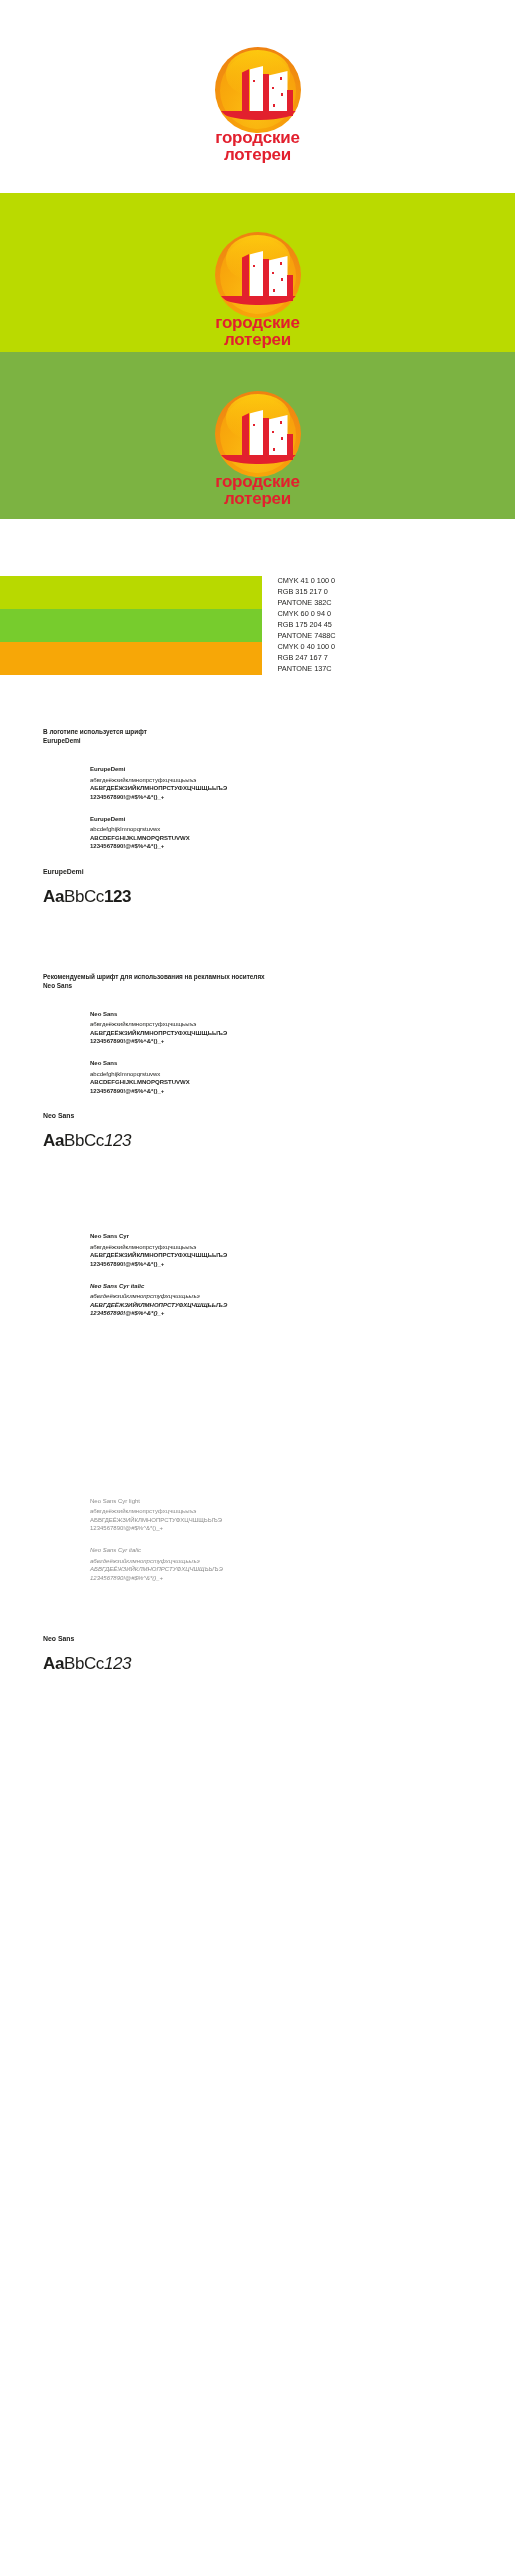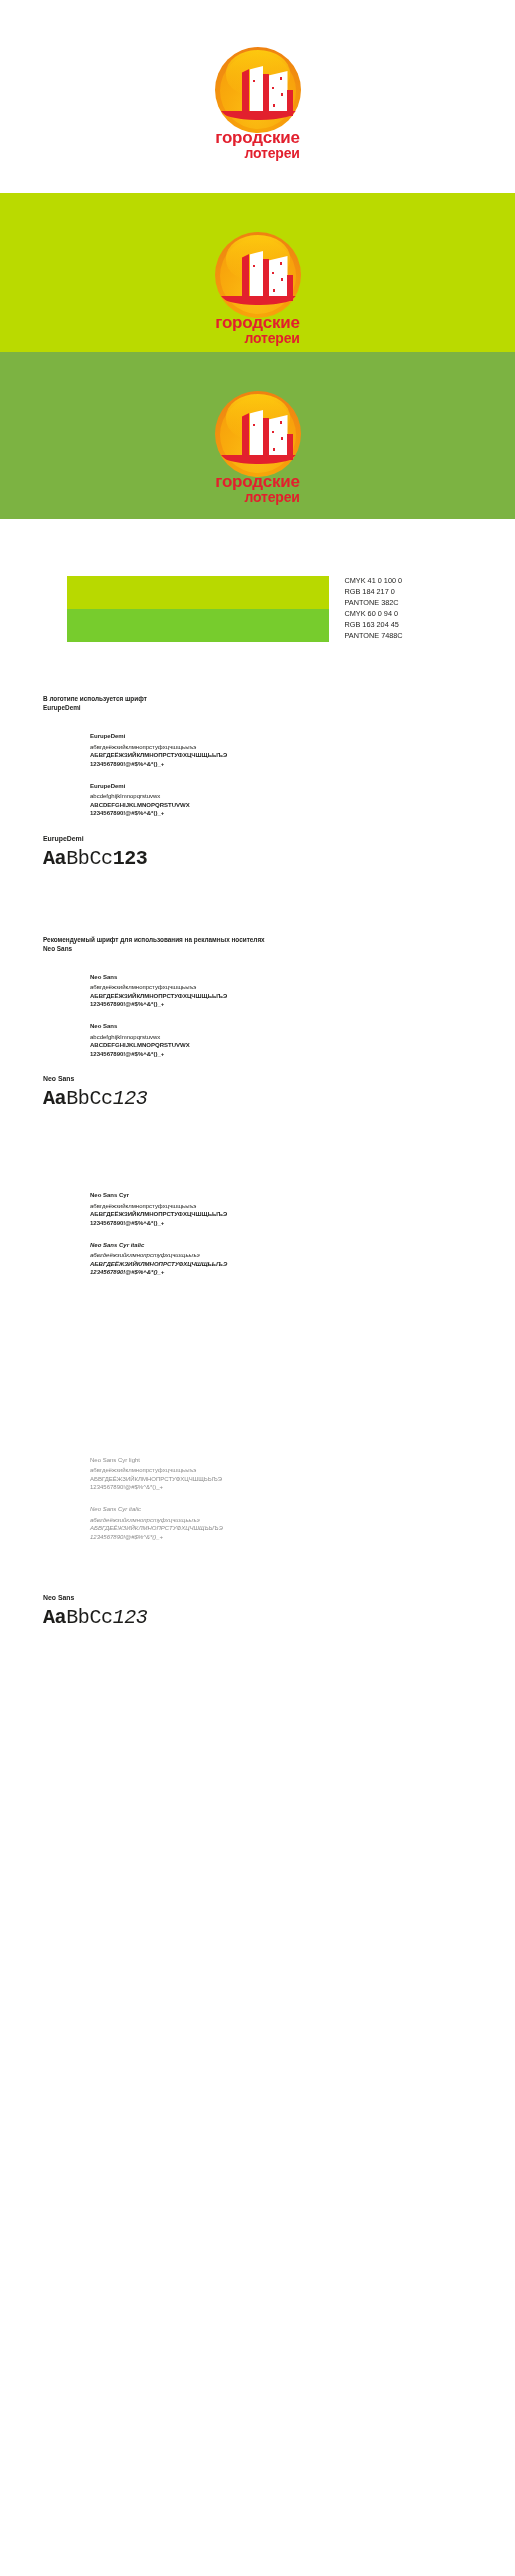--- a/index.html
+++ b/index.html
@@ -44,44 +44,44 @@
   .ground {
     position: absolute; left: 10.3px; top: 64px; width: 75px; height: 9.4px;
     background: #e2202e; border-radius: 0 0 50% 50% / 0 0 100% 100%;
     clip-path: polygon(0 0, 100% 0, 86% 100%, 14% 100%);
   }
   .logo-text {
     margin-top: 3.4px; color: #e2202e; font-weight: bold; text-align: center;
     line-height: 1.0; letter-spacing: -0.2px;
   }
   .logo-text .l1 { font-size: 17px; display: block; }
-  .logo-text .l2 { font-size: 14px; display: block; text-align: right; }
+  .logo-text .l2 { font-size: 17px; display: block; }
 
   
   .panel { width: 515px; display: flex; align-items: center; justify-content: center; }
   .panel-white { background: #ffffff; }
   .panel-lime  { background: #bada00; }
   .panel-green { background: #7cb342; }
 
   
-  .palette { position: relative; padding-left: 43px; padding-right: 8.6px; margin-left: 24px; }
+  .palette { position: relative; padding-right: 8.6px; }
   .sw-row { display: flex; align-items: flex-start; }
   .sw-chip { width: 262px; height: 33px; flex: none; }
   .sw-info { margin-left: 15.5px; font-size: 7.3px; line-height: 1.48; color: #1d1d1b; }
 
   
   .type-section { padding: 0 43px; }
   .sec-head { font-size: 6.4px; font-weight: bold; color: #1d1d1b; line-height: 1.45; }
   .spec-wrap { padding-left: 47px; }
   .spec-name { font-size: 6px; font-weight: bold; color: #1d1d1b; margin-bottom: 3.4px; }
   .spec-lines { font-size: 6px; line-height: 1.42; color: #1d1d1b; white-space: nowrap; }
   .spec-lines .lo { }
   .spec-lines .up { font-weight: bold; }
   .big-name { font-size: 6.9px; font-weight: bold; color: #1d1d1b; }
-  .big-sample { font-size: 20px; color: #1d1d1b; letter-spacing: -0.4px; margin-top: 5px; font-family: Liberation Mono, monospace; }
+  .big-sample { font-size: 17px; color: #1d1d1b; letter-spacing: -0.4px; margin-top: 12px; }
   .big-sample .b1 { font-weight: bold; }
   .big-sample .b2 { font-weight: normal; }
   .big-sample .b3 { font-weight: 300; }
   .big-sample .b4 { font-style: italic; font-weight: normal; }
   .light { color: #8c8c8c; }
   .ital { font-style: italic; }
 </style>
 </head>
 <body>
 
@@ -168,36 +168,44 @@
     </div>
   </div>
 </div>
 
 <div class="palette" style="padding-top:57px;">
 
   <div class="sw-row">
     <div class="sw-chip" style="background:#b8d900"></div>
     <div class="sw-info">
       <div>CMYK 41 0 100 0</div>
-      <div>RGB 184 217 0</div>
+      <div>RGB 315 217 0</div>
       <div>PANTONE 382C</div>
     </div>
   </div>
 
   <div class="sw-row">
     <div class="sw-chip" style="background:#77cc2d"></div>
     <div class="sw-info">
       <div>CMYK 60 0 94 0</div>
-      <div>RGB 163 204 45</div>
+      <div>RGB 175 204 45</div>
       <div>PANTONE 7488C</div>
     </div>
   </div>
 
 
 
+  <div class="sw-row">
+    <div class="sw-chip" style="background:#f7a707"></div>
+    <div class="sw-info">
+      <div>CMYK 0 40 100 0</div>
+      <div>RGB 247 167 7</div>
+      <div>PANTONE 137C</div>
+    </div>
+  </div>
 
 
 
 </div>
 
 <div class="type-section" style="padding-top:52px;">
   <div class="sec-head">
     <div>В логотипе используется шрифт</div>
     <div>EurupeDemi</div>
   </div>

